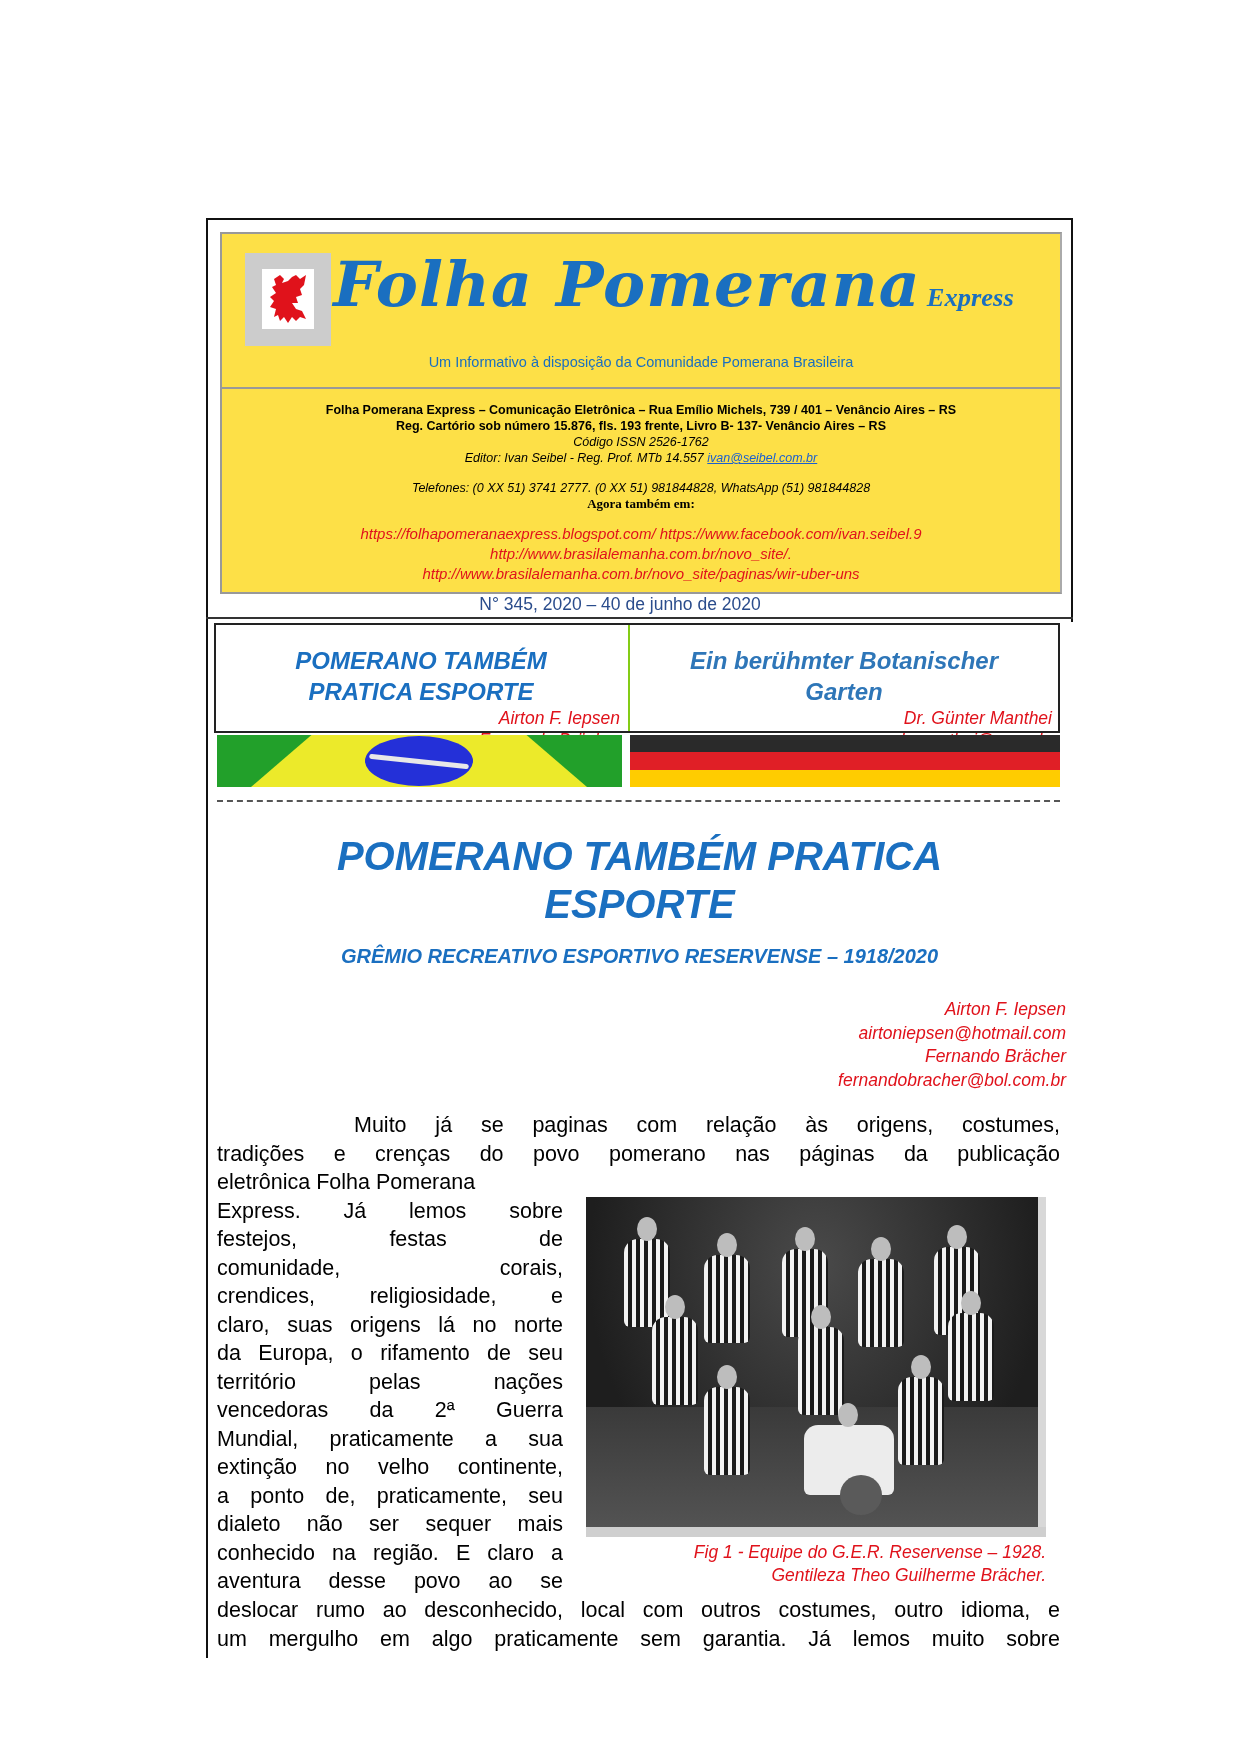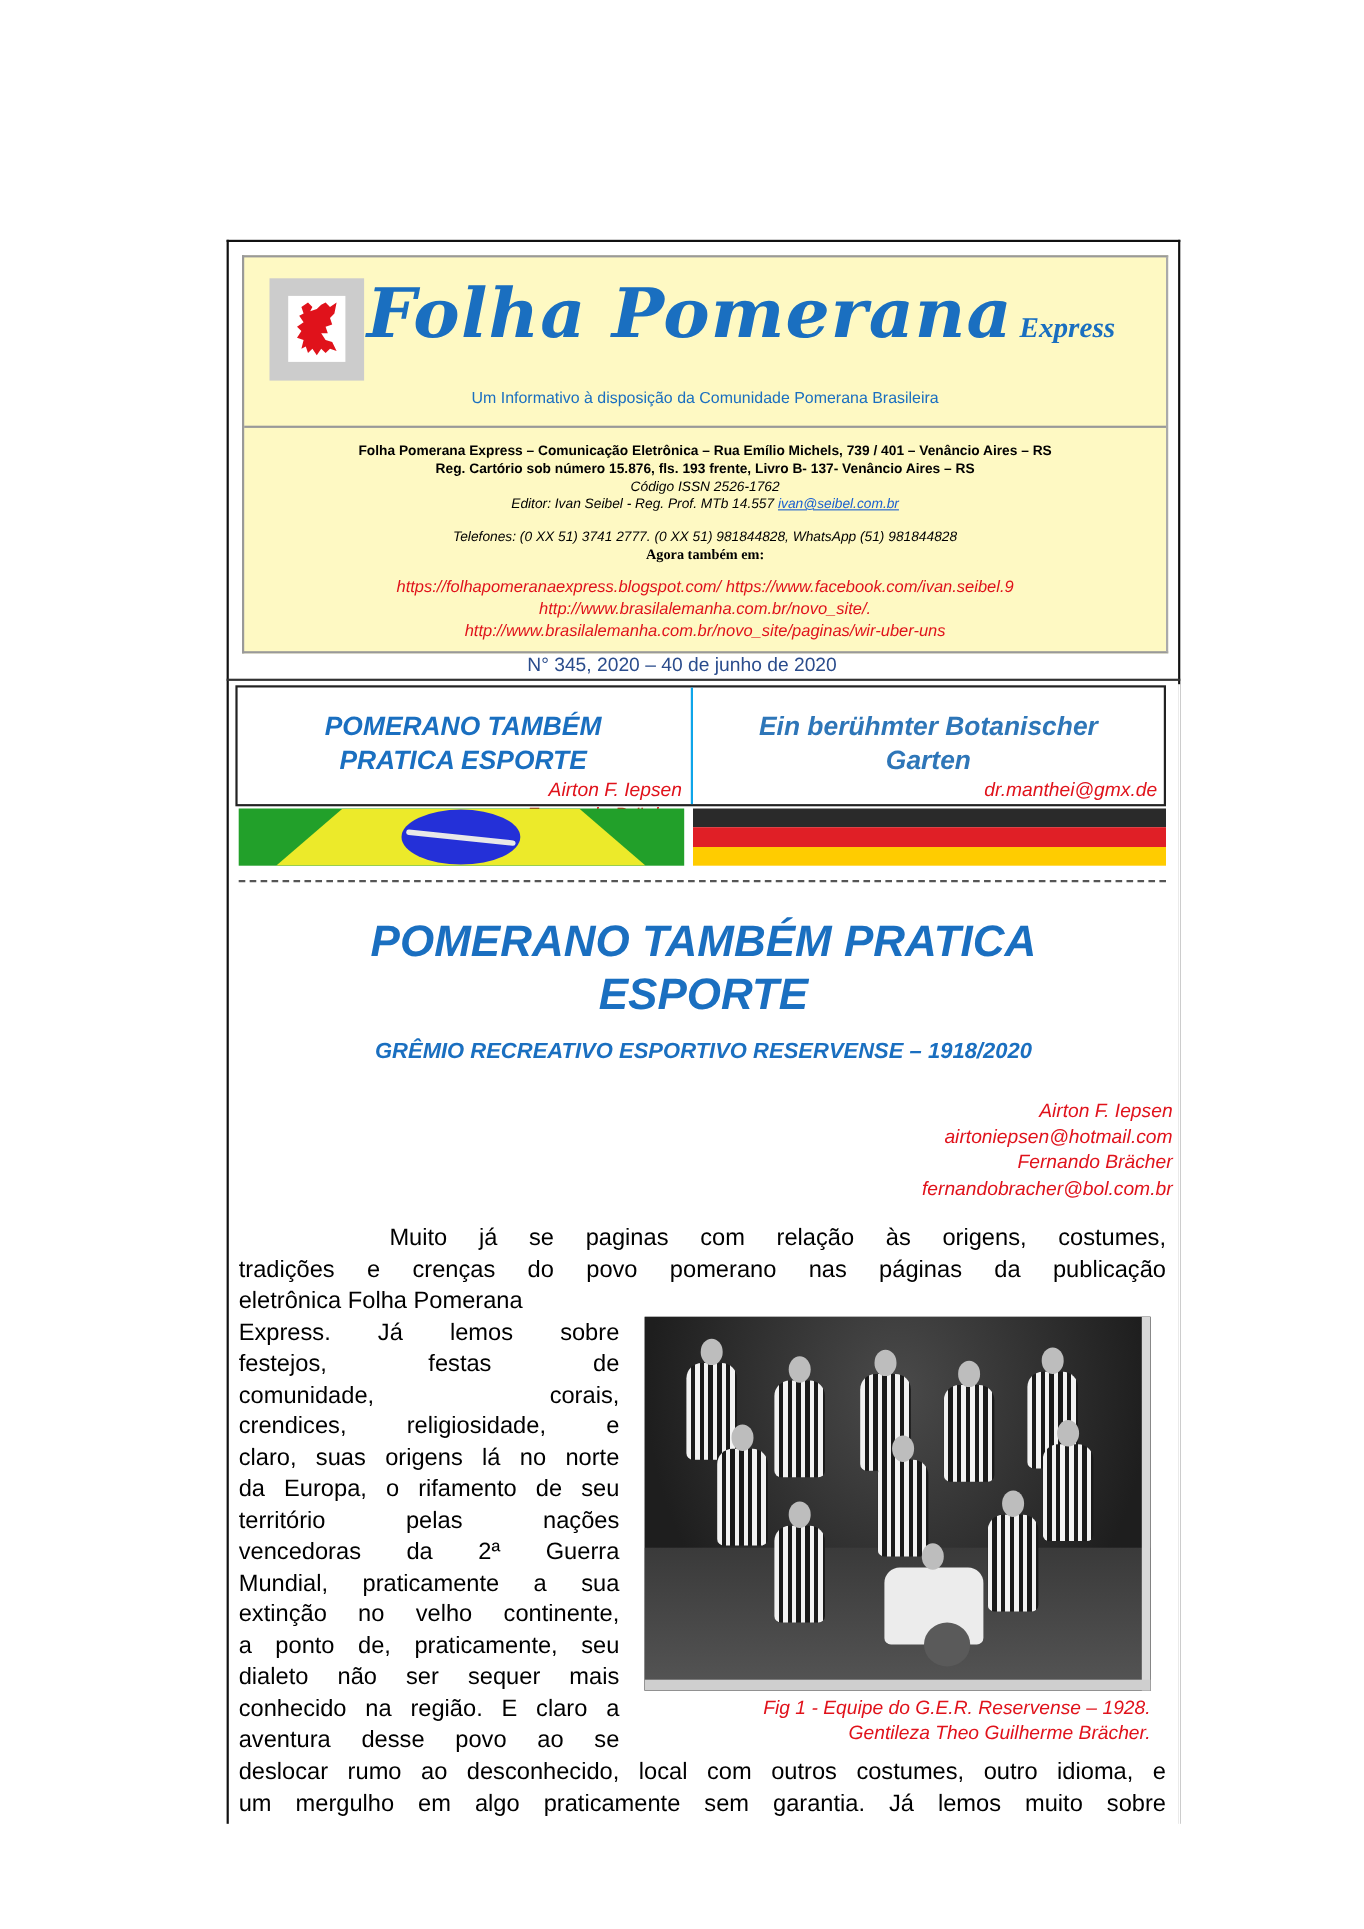--- a/index.html
+++ b/index.html
@@ -1,42 +1,42 @@
 <!DOCTYPE html>
 <html><head>
 <meta charset="utf-8">
 <style>
   html, body { margin:0; padding:0; background:#ffffff; }
   body { width:1240px; height:1754px; position:relative; overflow:hidden; font-family:"Liberation Sans", sans-serif; color:#000; }
 
   .outer-frame { position:absolute; left:206px; top:218px; width:867px; height:1440px; border-left:2px solid #111; border-top:2px solid #111; border-right:2px solid #111; box-sizing:border-box; }
   .outer-frame .right-cut { position:absolute; right:-2px; top:402px; width:2px; height:1040px; background:#fff; }
 
-  .header-box { position:absolute; left:220px; top:232px; width:842px; height:362px; border:2px solid #999; border-right:2px solid #aaa; box-sizing:border-box; background:#fef9c3; }
+  .header-box { position:absolute; left:220px; top:232px; width:842px; height:362px; border:2px solid #999; border-right:2px solid #aaa; box-sizing:border-box; background:#fde047; }
   .logo-frame { position:absolute; left:23px; top:19px; width:86px; height:93px; background:#cccccc; }
   .logo-inner { position:absolute; left:17px; top:16px; width:52px; height:60px; background:#fff; display:flex; align-items:center; justify-content:center; }
   .masthead { position:absolute; left:118px; top:20px; font-family:"DejaVu Serif", serif; font-style:italic; font-weight:bold; color:#1a6fc0; font-size:62px; letter-spacing:1px; line-height:1; transform:scaleX(1.02); }
   .masthead .express { font-family:"Liberation Serif", serif; font-size:26px; font-weight:bold; margin-left:6px; letter-spacing:0; }
   .tagline { position:absolute; left:0; right:0; top:120px; text-align:center; font-size:14.5px; color:#1a6fc0; }
   .header-divider { position:absolute; left:0; right:0; top:153px; border-top:2px solid #999; }
   .info { position:absolute; left:0; right:0; top:168px; text-align:center; font-size:12.5px; line-height:16px; }
   .info .b { font-weight:bold; }
   .info .bi { font-weight:normal; font-style:italic; }
   .info .i { font-style:italic; }
   .info a { color:#1a5fd0; text-decoration:underline; }
   .info .agora { font-family:"Liberation Serif", serif; font-weight:bold; font-size:13px; }
   .links { position:absolute; left:0; right:0; top:290px; text-align:center; color:#e0121b; font-style:italic; font-size:15px; line-height:20px; }
 
   .issue { position:absolute; left:0; width:1240px; top:594px; text-align:center; color:#2a4c8c; font-size:17.5px; }
   .issue-rule { position:absolute; left:206px; width:867px; top:617px; border-top:2px solid #333; }
 
   .teaser-box { position:absolute; left:214px; top:623px; width:846px; height:110px; border:2px solid #222; box-sizing:border-box; }
   .teaser { position:absolute; top:0; bottom:0; }
   .teaser.left { left:0; width:410px; }
-  .teaser.right { left:412px; right:0; border-left:2px solid #0ea5e9; }
+  .teaser.right { left:412px; right:0; border-left:2px solid #84cc16; }
   .teaser .t-title { text-align:center; font-weight:bold; font-style:italic; font-size:24px; line-height:31px; margin-top:20px; }
   .teaser.left .t-title { color:#1a6fc0; }
   .teaser.right .t-title { color:#2e76b8; }
   .teaser .t-author { text-align:right; color:#e0121b; font-style:italic; font-size:17.5px; line-height:22px; padding-right:6px; }
 
   .flag-br { position:absolute; left:217px; top:735px; width:405px; height:52px; background:#22a02a; overflow:hidden; }
   .flag-br .diamond { position:absolute; left:34px; top:0; width:336px; height:52px; background:#ecea2a; clip-path:polygon(18% 0,82% 0,100% 100%,0 100%); }
   .flag-br .globe { position:absolute; left:148px; top:1px; width:108px; height:50px; border-radius:50%; background:#2430d8; }
   .flag-br .band { position:absolute; left:152px; top:24px; width:100px; height:5px; background:#e8e8e8; transform:rotate(6deg); border-radius:3px; }
   .flag-de { position:absolute; left:630px; top:735px; width:430px; height:52px; }
@@ -118,20 +118,21 @@
       <div>PRATICA ESPORTE</div>
     </div>
     <div class="t-author">Airton F. Iepsen</div>
     <div class="t-author">Fernando Brächer</div>
   </div>
   <div class="teaser right">
     <div class="t-title">
       <div>Ein berühmter Botanischer</div>
       <div>Garten</div>
     </div>
+    <div class="t-author">Dr. Günter Manthei</div>
     <div class="t-author">dr.manthei@gmx.de</div>
   </div>
 </div>
 
 <div class="flag-br">
   <div class="diamond"></div>
   <div class="globe"></div>
   <div class="band"></div>
 </div>
 <div class="flag-de">

